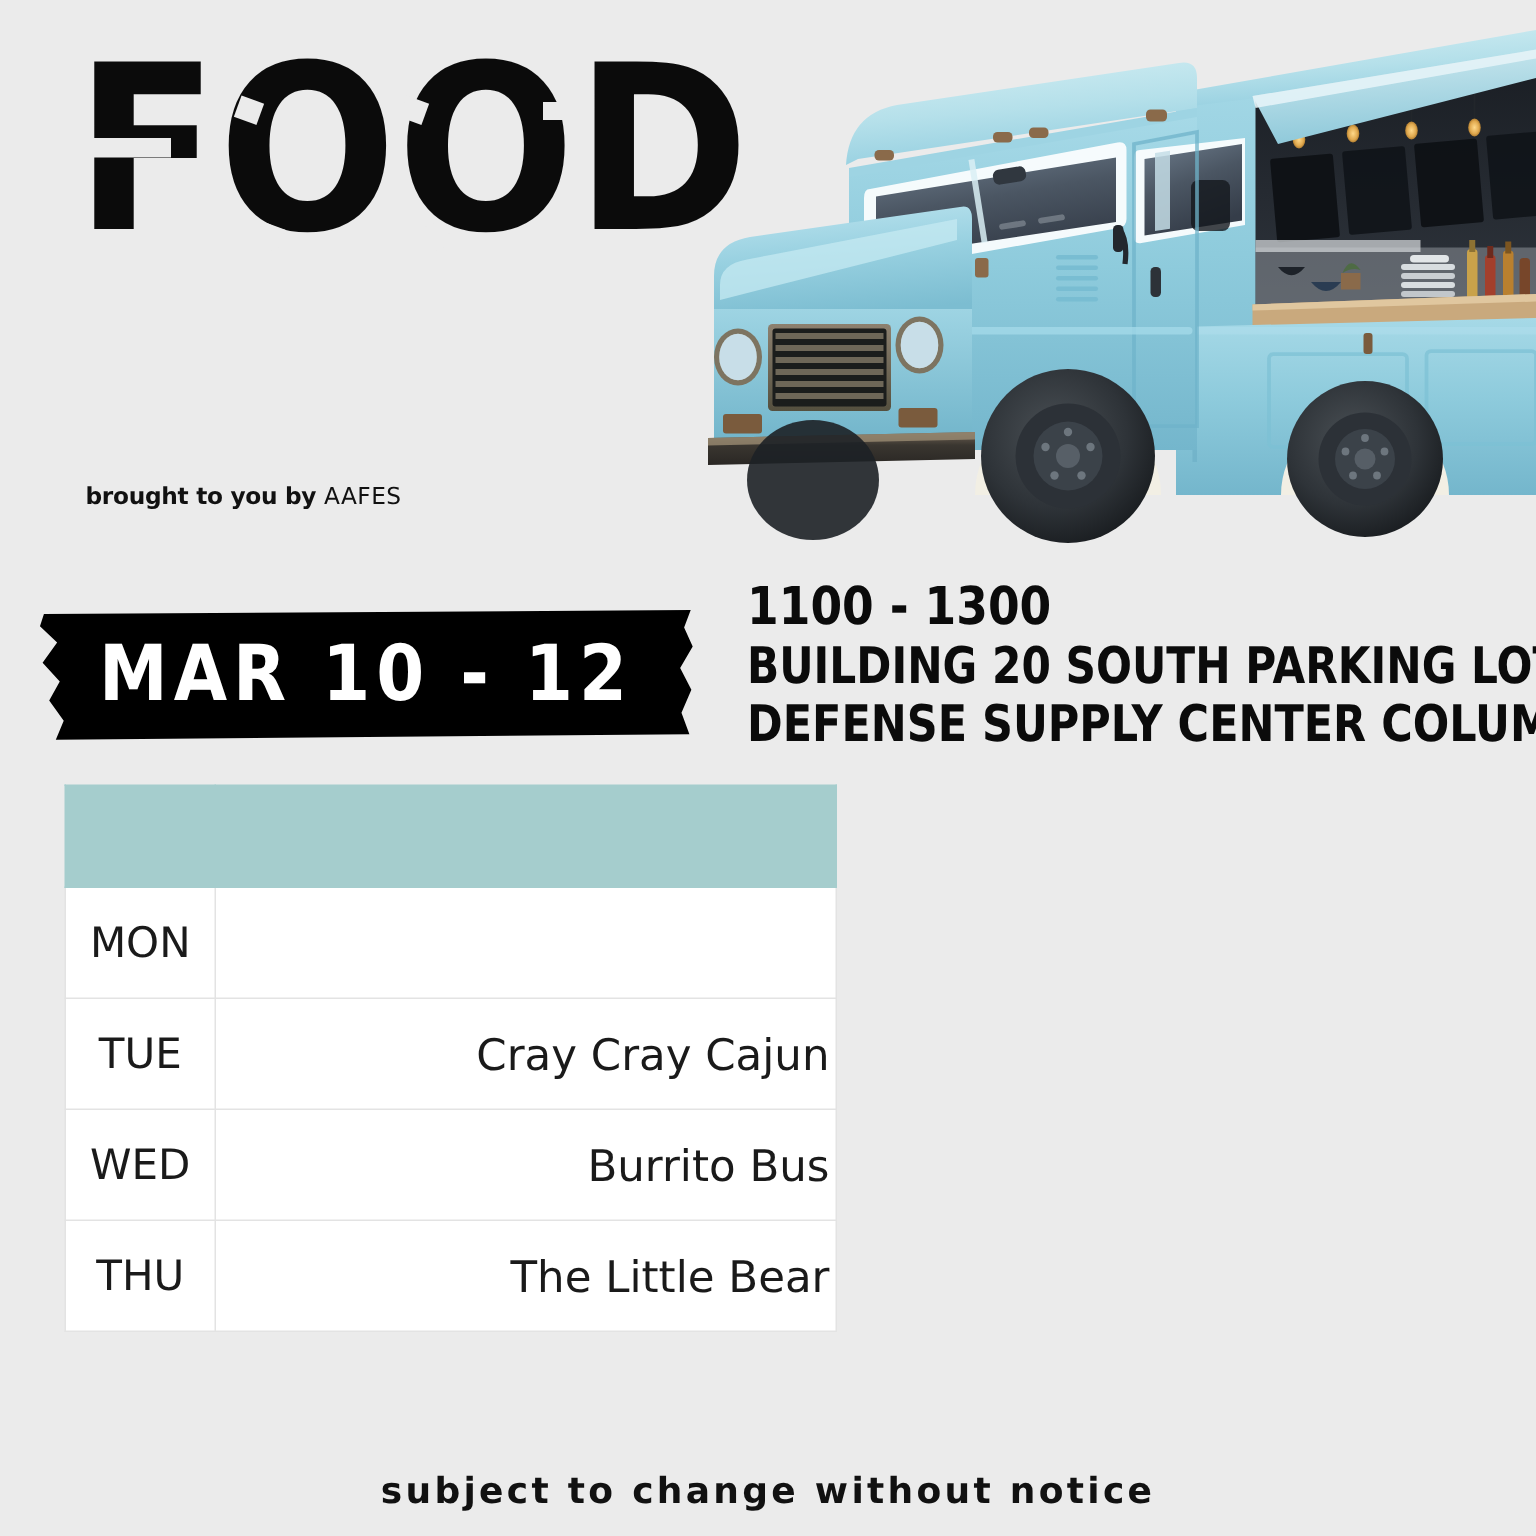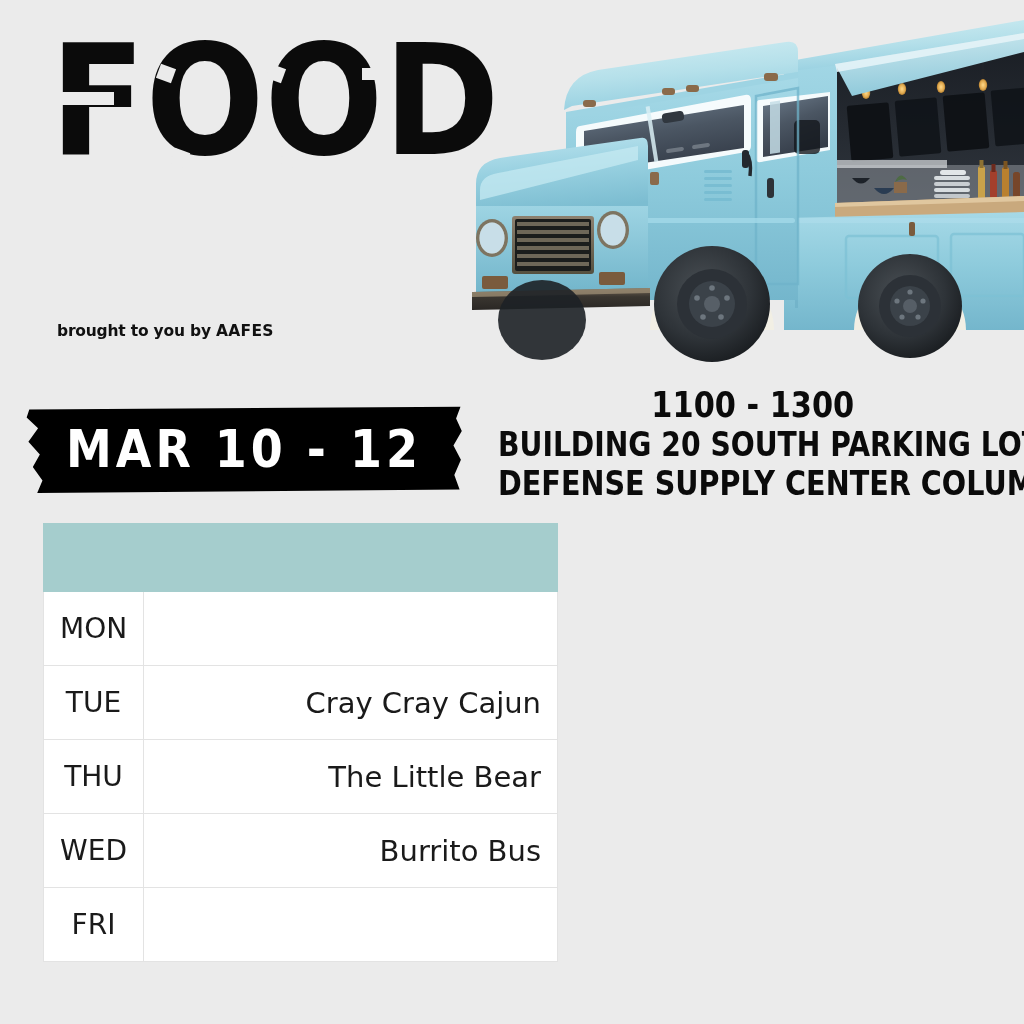--- a/index.html
+++ b/index.html
@@ -65,21 +65,21 @@
     left: 57px;
     top: 322px;
     font-family: "DejaVu Sans", sans-serif;
     font-size: 15.5px;
     font-weight: bold;
     color: #111;
     letter-spacing: -0.2px;
     z-index: 6;
   }
   #subtitle .light { font-weight: bold; }
-  #subtitle .brand { font-weight: bold; letter-spacing: 0.3px; }
+  #subtitle .brand { font-weight: normal; letter-spacing: 0.3px; }
 
   
   #truck-art {
     position: absolute;
     right: 0;
     top: 0;
     width: 570px;
     height: 380px;
     z-index: 2;
   }
@@ -125,21 +125,20 @@
   
   #event-info {
     position: absolute;
     left: 498px;
     top: 390px;
     width: 520px;
     z-index: 6;
     font-family: "DejaVu Sans", sans-serif;
     font-weight: bold;
     color: #0b0b0b;
-    text-align: center;
   }
   .info-line {
     display: block;
     white-space: nowrap;
     line-height: 1.0;
     transform-origin: left center;
   }
   #info-time   { font-size: 31px; transform: scaleY(1.12) scaleX(0.98); margin-bottom: 9px; }
   #info-place  { font-size: 30px; transform: scaleY(1.12) scaleX(0.94); margin-bottom: 9px; }
   #info-center { font-size: 30px; transform: scaleY(1.12) scaleX(0.955); }
@@ -150,21 +149,21 @@
     left: 43px;
     top: 523px;
     width: 514px;
     border-collapse: collapse;
     z-index: 5;
     table-layout: fixed;
   }
   #schedule td, #schedule th {
     border: 1px solid #e3e3e3;
     background: #ffffff;
-    padding: 16px;
+    padding: 4px;
   }
   #schedule .col-day { width: 100px; }
   #schedule .col-truck { width: 414px; }
 
   #schedule thead th {
     height: 68px;
     background: #a5cdcd;
     border: 1px solid #a5cdcd;
   }
 
@@ -490,28 +489,25 @@
     <tbody>
       <tr>
         <td class="day">MON</td>
         <td class="truck"></td>
       </tr>
       <tr>
         <td class="day">TUE</td>
         <td class="truck">Cray Cray Cajun</td>
       </tr>
       <tr>
-        <td class="day">THU</td>
-        <td class="truck">The Little Bear</td>
-      </tr>
-      <tr>
         <td class="day">WED</td>
         <td class="truck">Burrito Bus</td>
       </tr>
       <tr>
-        <td class="day">FRI</td>
-        <td class="truck"></td>
+        <td class="day">THU</td>
+        <td class="truck">The Little Bear</td>
       </tr>
     </tbody>
   </table>
 
+  <div id="footer-note">subject to change without notice</div>
 
 </div>
 
 </body></html>

